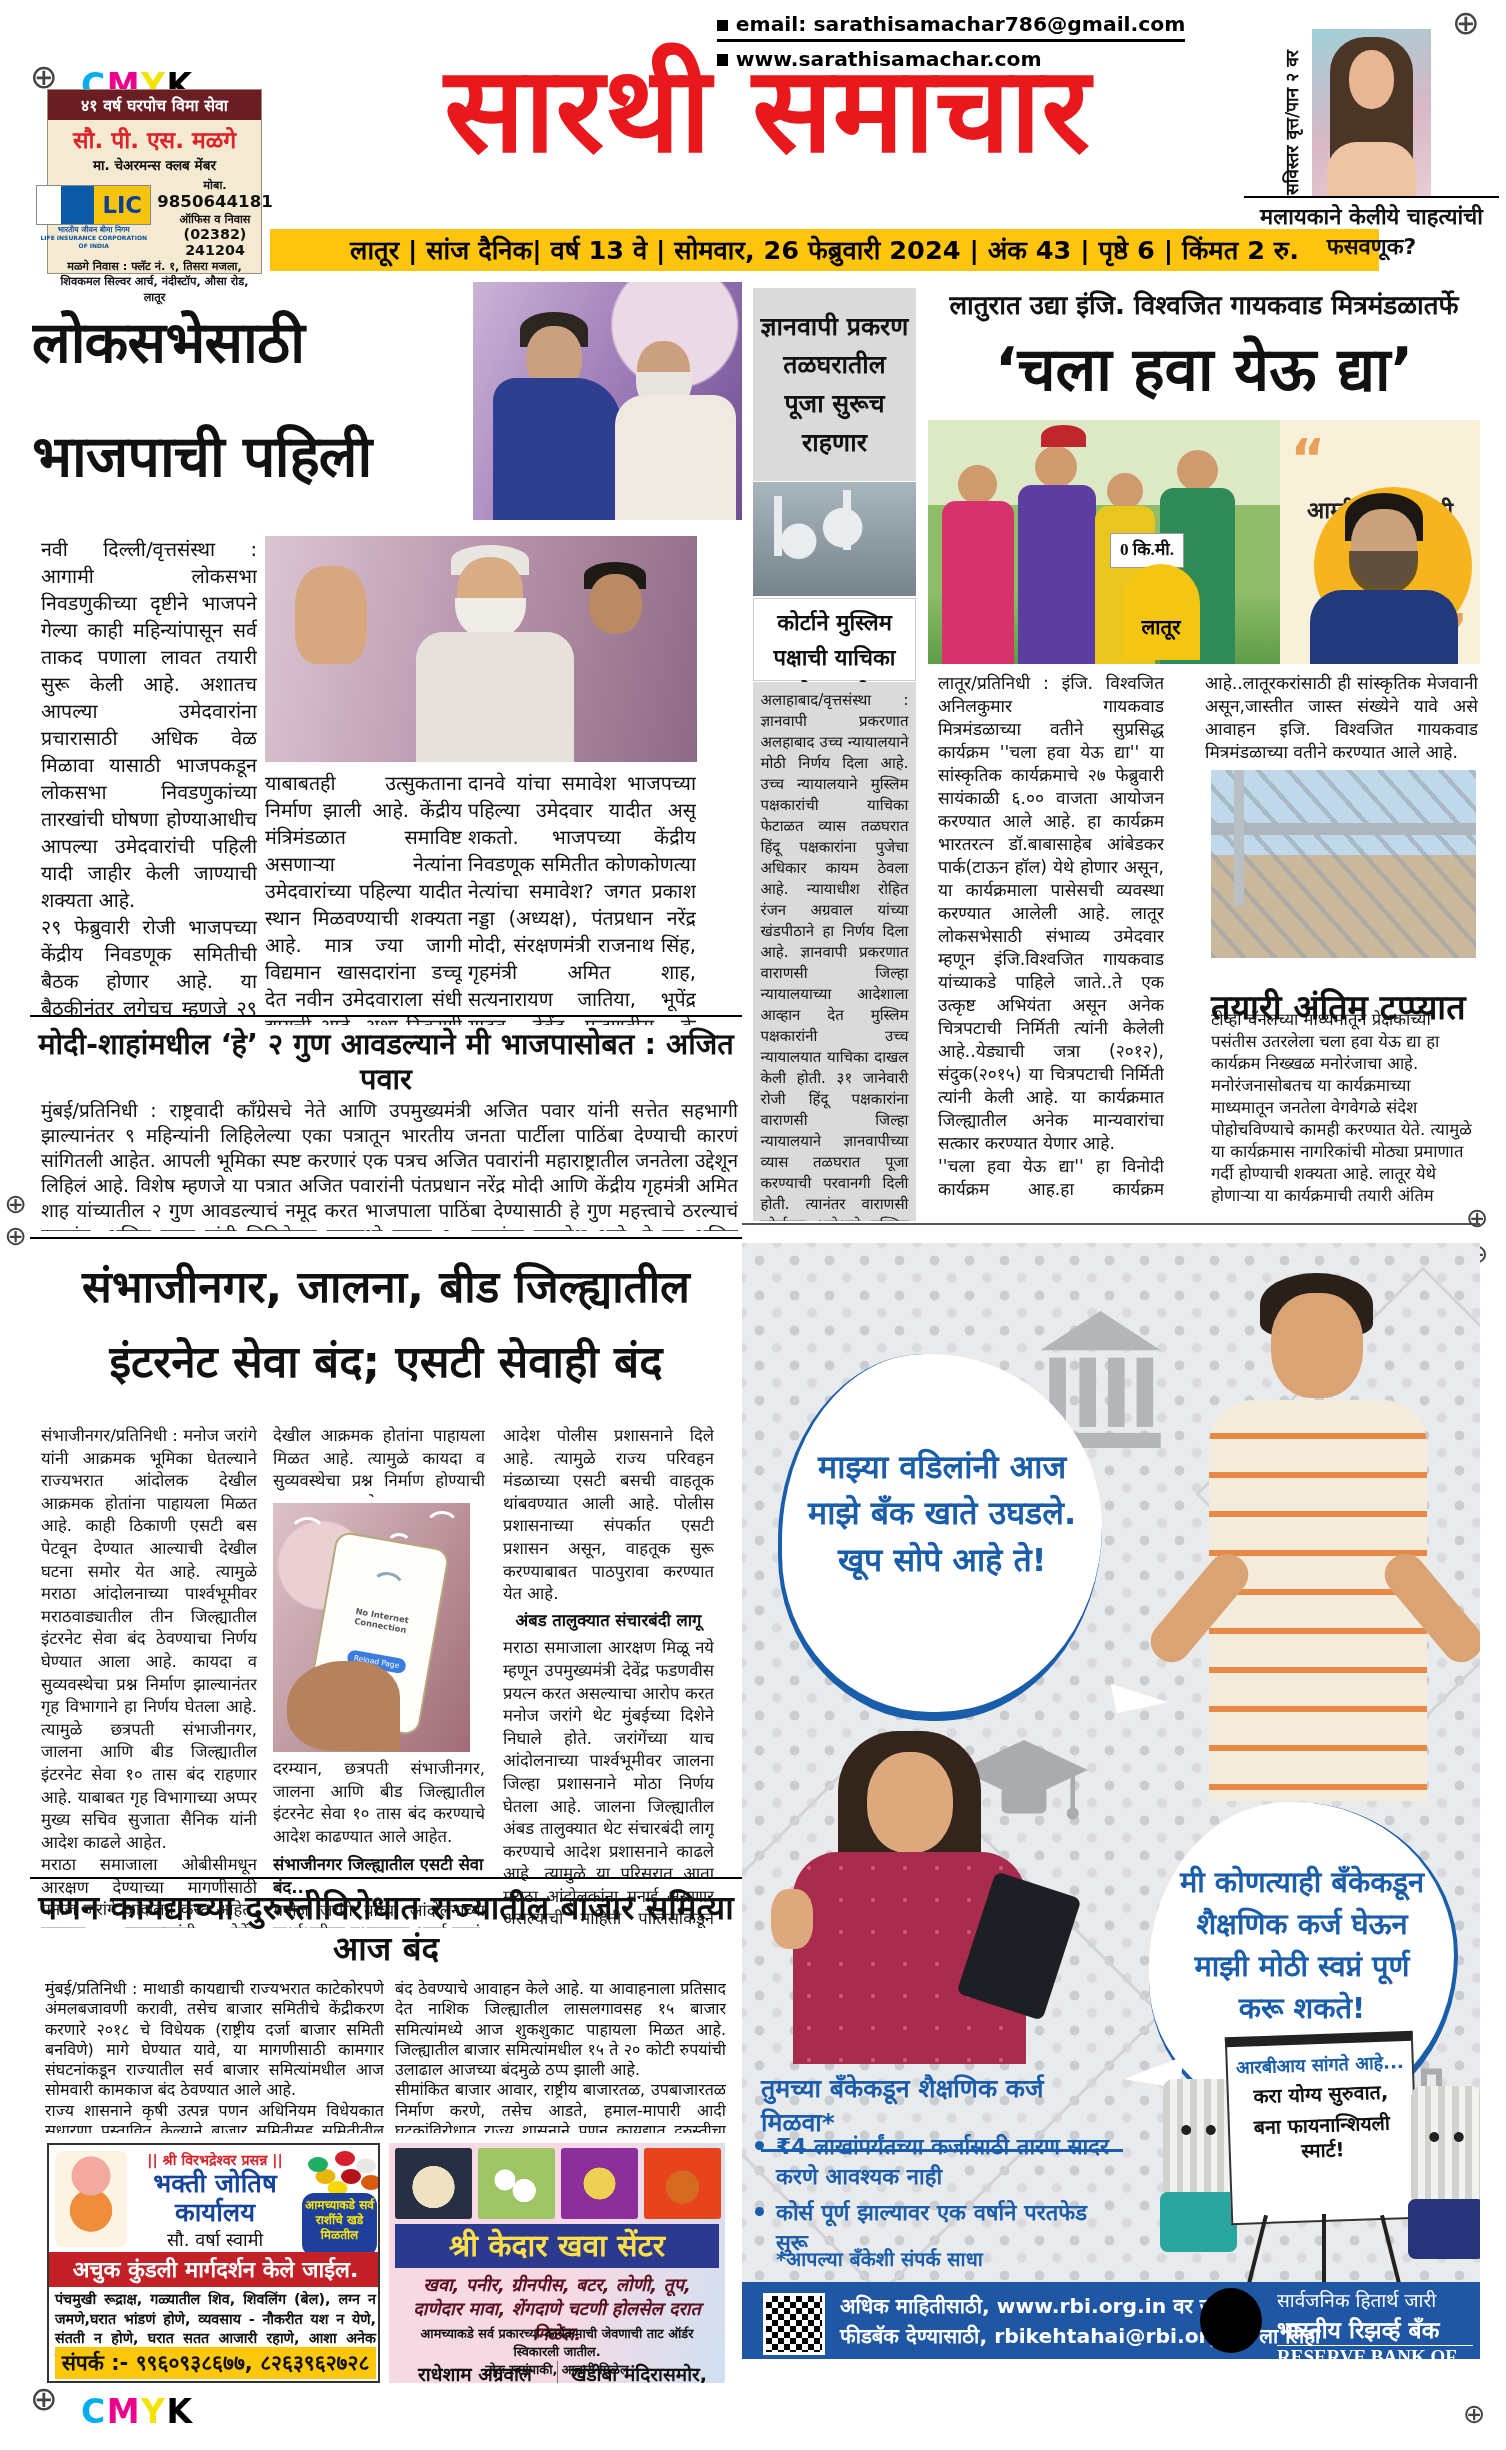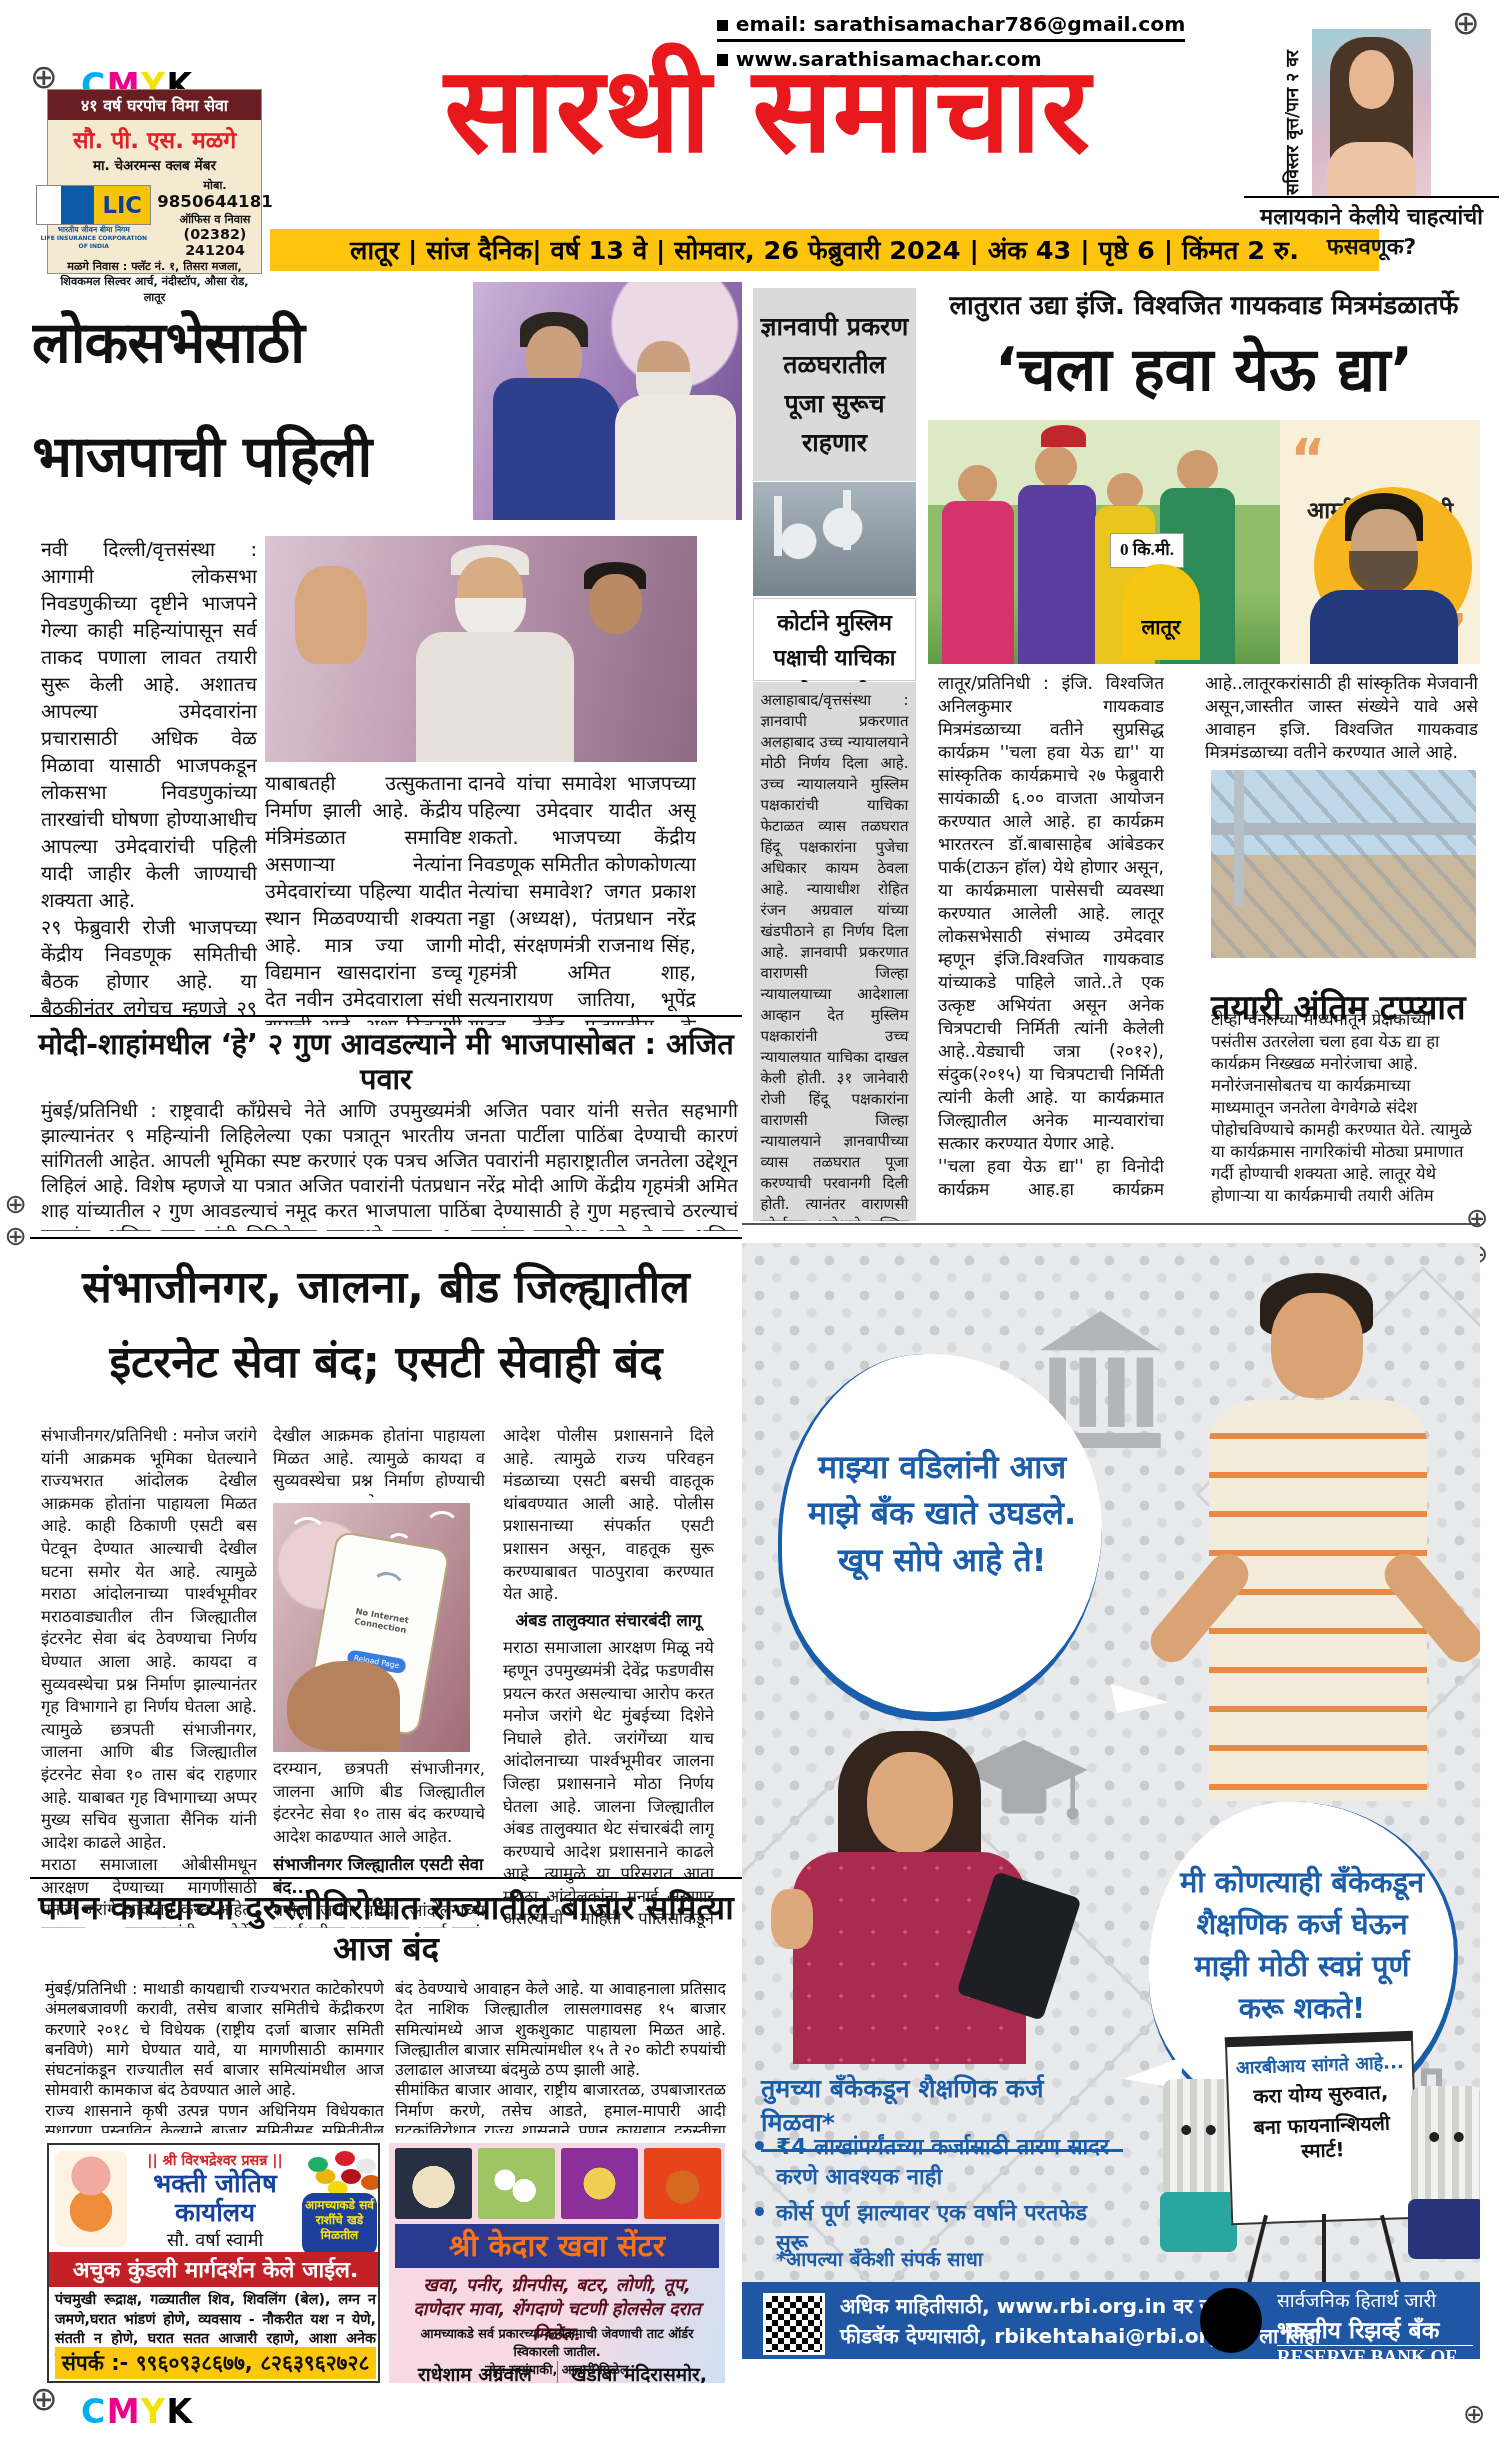--- a/index.html
+++ b/index.html
@@ -184,21 +184,21 @@
   .astbar{position:absolute;left:0;top:107px;width:333px;height:35px;background:#c32127;color:#fff;font-size:22px;font-weight:800;text-align:center;line-height:35px;}
   .astbody{position:absolute;left:6px;top:145px;width:321px;font-size:14.3px;font-weight:700;line-height:1.38;text-align:justify;}
   .astyellow{position:absolute;left:6px;top:202px;width:321px;height:32px;background:#fdc70c;font-size:21px;font-weight:800;text-align:center;line-height:32px;}
   
   .khawa{left:389px;top:2143px;width:336px;height:240px;background:linear-gradient(105deg,#f7d9e4 0 55%,#cfe0f2);overflow:hidden;}
   .kimg{position:absolute;top:4.5px;width:77px;height:71px;border-radius:3px;}
   .k1{background:radial-gradient(circle at 50% 55%,#efe2c2 0 38%,transparent 39%),#273043;}
   .k2{background:radial-gradient(circle at 35% 45%,#fff 0 16%,transparent 17%),radial-gradient(circle at 60% 60%,#fff 0 18%,transparent 19%),#9fc463;}
   .k3{background:radial-gradient(circle at 50% 50%,#f0d053 0 30%,transparent 31%),#8c2f9b;}
   .k4{background:radial-gradient(circle at 50% 55%,#d4691f 0 30%,transparent 31%),#e8441c;}
-  .ktitle{position:absolute;left:6px;top:81px;width:324px;height:44px;background:#2b3a8f;color:#f97316;font-size:30px;font-weight:800;text-align:center;line-height:44px;}
+  .ktitle{position:absolute;left:6px;top:81px;width:324px;height:44px;background:#2b3a8f;color:#fde047;font-size:30px;font-weight:800;text-align:center;line-height:44px;}
   .kitems{position:absolute;left:7.5px;top:130px;width:321px;color:#5b1020;font-size:18px;font-weight:800;font-style:italic;text-align:center;line-height:1.35;}
   .knote{position:absolute;left:7.5px;top:182px;width:321px;font-size:12.8px;font-weight:700;text-align:center;line-height:1.4;}
   .krow{position:absolute;left:4.5px;top:197px;width:327px;display:flex;margin-top:21px;}
   .krow .kl{width:50%;font-size:19px;font-weight:800;text-align:center;border-right:1.5px solid #777;}
   .krow .kr{width:50%;font-size:19px;font-weight:700;text-align:center;}
 </style>
 </head>
 <body>
 
 <div class="page">

